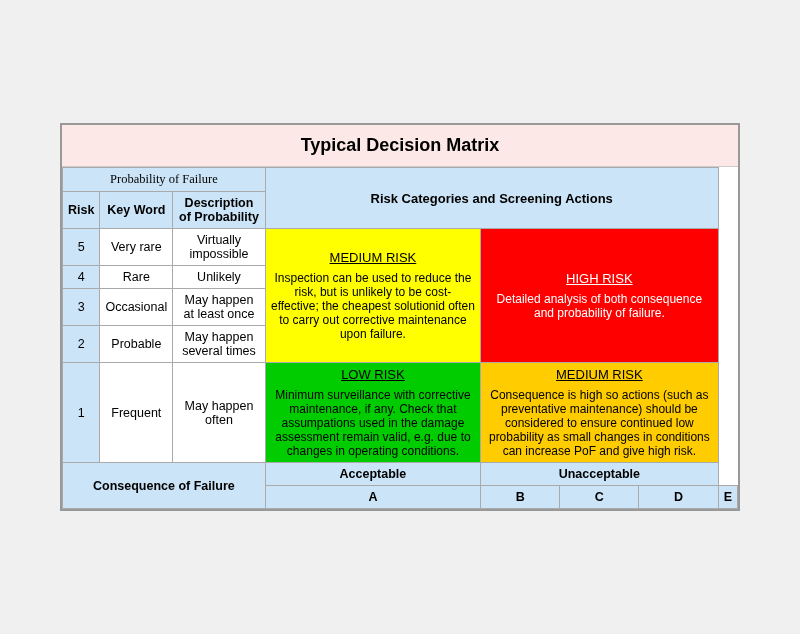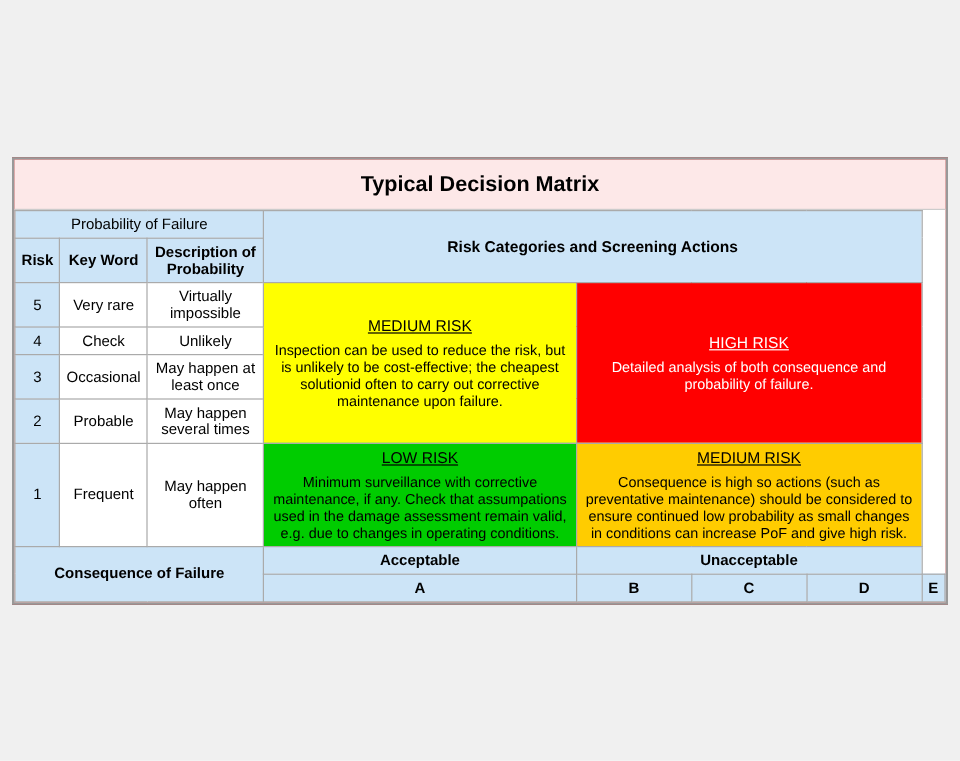--- a/index.html
+++ b/index.html
@@ -5,23 +5,23 @@
     * { box-sizing: border-box; margin: 0; padding: 0; }
     body {
       font-family: Arial, sans-serif;
       background: #f0f0f0;
       display: flex;
       justify-content: center;
       align-items: center;
       min-height: 100vh;
     }
     .outer-container {
-      background: #b91c1c;
+      background: #d946ef;
       border: 2px solid #999;
-      width: 780px;
+      width: 680px;
     }
     .title-bar {
       text-align: center;
       padding: 10px;
       font-size: 18px;
       font-weight: bold;
       background: #fde8e8;
       border-bottom: 1px solid #ccc;
     }
     table {
@@ -34,20 +34,21 @@
       text-align: center;
       vertical-align: middle;
       font-size: 12.5px;
       padding: 4px 5px;
     }
     .header-bg {
       background: #cce4f7;
     }
     .header-prob {
       background: #cce4f7;
+      font-family: Liberation Serif, serif;
     }
     .risk-categories-header {
       background: #cce4f7;
       font-weight: bold;
       font-size: 13px;
     }
     .yellow-cell {
       background: #ffff00;
     }
     .red-cell {
@@ -115,21 +116,21 @@
       </td>
 
       <td rowspan="4" colspan="3" class="red-cell">
         <div class="risk-title">HIGH RISK</div>
         <div style="margin-top:6px; font-size:12px;">Detailed analysis of both consequence and probability of failure.</div>
       </td>
     </tr>
 
     <tr>
       <td class="row-class">4</td>
-      <td>Check</td>
+      <td>Rare</td>
       <td>Unlikely</td>
     </tr>
 
     <tr>
       <td class="row-class">3</td>
       <td>Occasional</td>
       <td>May happen at least once</td>
     </tr>
 
     <tr>

